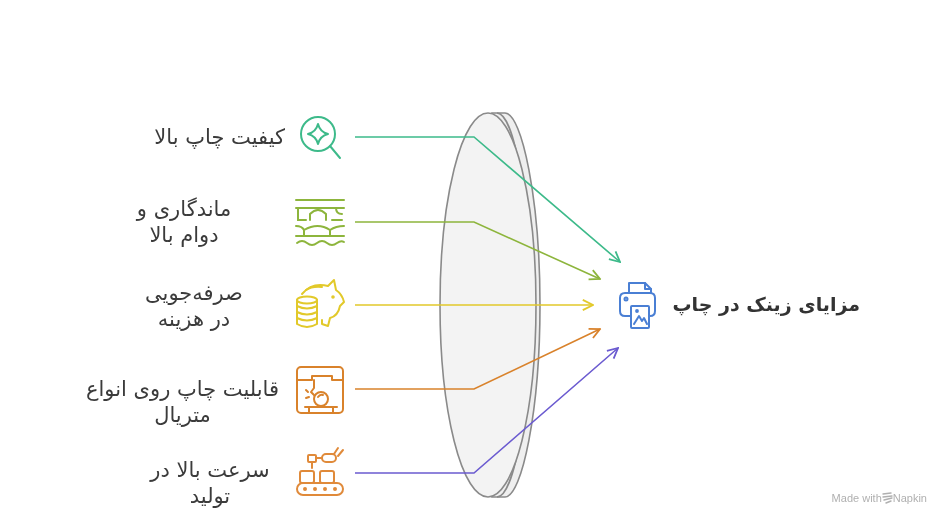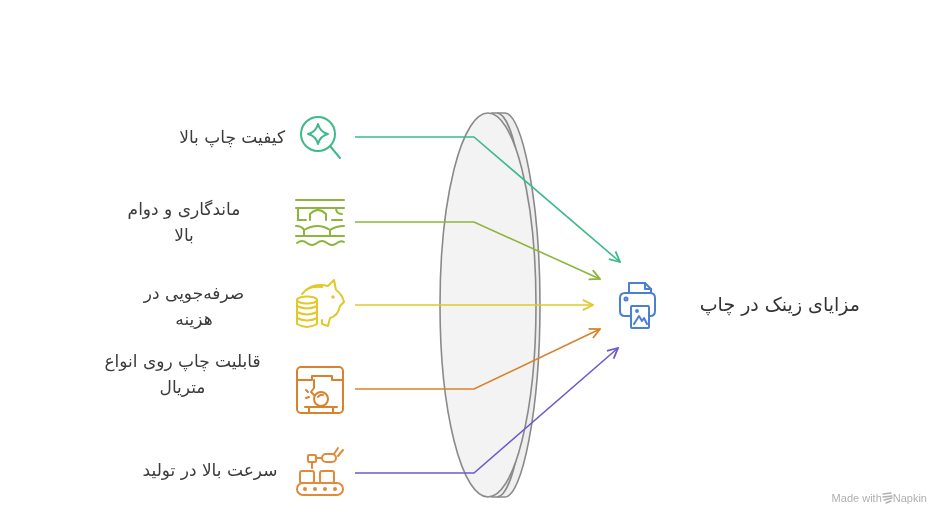--- a/index.html
+++ b/index.html
@@ -3,26 +3,26 @@
 <meta charset="utf-8">
 <style>
   html, body { margin: 0; padding: 0; }
   body {
     width: 939px; height: 529px; background: #ffffff; position: relative; overflow: hidden;
     font-family: "DejaVu Sans", "Liberation Sans", sans-serif;
   }
   #canvas { position: absolute; left: 0; top: 0; width: 939px; height: 529px; }
   .label {
     position: absolute; direction: rtl; text-align: center; color: #3b3b3b;
-    font-family: "DejaVu Sans", sans-serif; font-size: 17px; line-height: 26px;
+    font-family: "DejaVu Sans", sans-serif; font-size: 21px; line-height: 26px;
     white-space: nowrap;
   }
   .label.multi { white-space: normal; }
   .title {
-    position: absolute; direction: rtl; color: #333333; font-weight: normal;
+    position: absolute; direction: rtl; color: #333333; font-weight: bold;
     font-family: "DejaVu Sans", sans-serif; font-size: 19px; line-height: 26px;
     left: 680px; top: 291px; width: 180px; text-align: right; white-space: nowrap;
   }
   .watermark {
     position: absolute; right: 12px; top: 492px; font-size: 11px; color: #b0b0b0;
     font-family: "Liberation Sans", sans-serif; display: flex; align-items: center; 
   }
   .watermark svg { display: block; }
 </style>
 </head>
@@ -124,21 +124,21 @@
     <circle cx="626" cy="299" r="1.5"></circle>
     <rect x="631" y="306" width="18" height="22" rx="1"></rect>
     <path d="M634,324 L639,316 L642,321 L644,318 L647,324"></path>
     <circle cx="637" cy="311" r="0.9" fill="#4a7fd4"></circle>
   </g>
 </svg>
 
 <div class="label" style="left:130px; top:124px; width:155px; text-align:right;">کیفیت چاپ بالا</div>
 <div class="label multi" style="left:120px; top:196px; width:128px;">ماندگاری و دوام بالا</div>
 <div class="label multi" style="left:138px; top:280px; width:112px;">صرفه‌جویی در هزینه</div>
-<div class="label multi" style="left:80px; top:348px; width:205px;text-align:center;">قابلیت چاپ روی انواع متریال</div>
+<div class="label multi" style="left:80px; top:376px; width:205px;text-align:center;">قابلیت چاپ روی انواع متریال</div>
 <div class="label multi" style="left:140px; top:457px; width:140px;">سرعت بالا در تولید</div>
 
 <div class="title">مزایای زینک در چاپ</div>
 
 <div class="watermark">
   <span>Made with</span>
   <svg width="11" height="12" viewBox="0 0 11 12">
     <path d="M1,2 L9,1 M1,5 L10,4 M2,8 L10,6 M4,11 L9,9" stroke="#b0b0b0" stroke-width="1.4" stroke-linecap="round" fill="none"></path>
   </svg>
   <span>Napkin</span>

